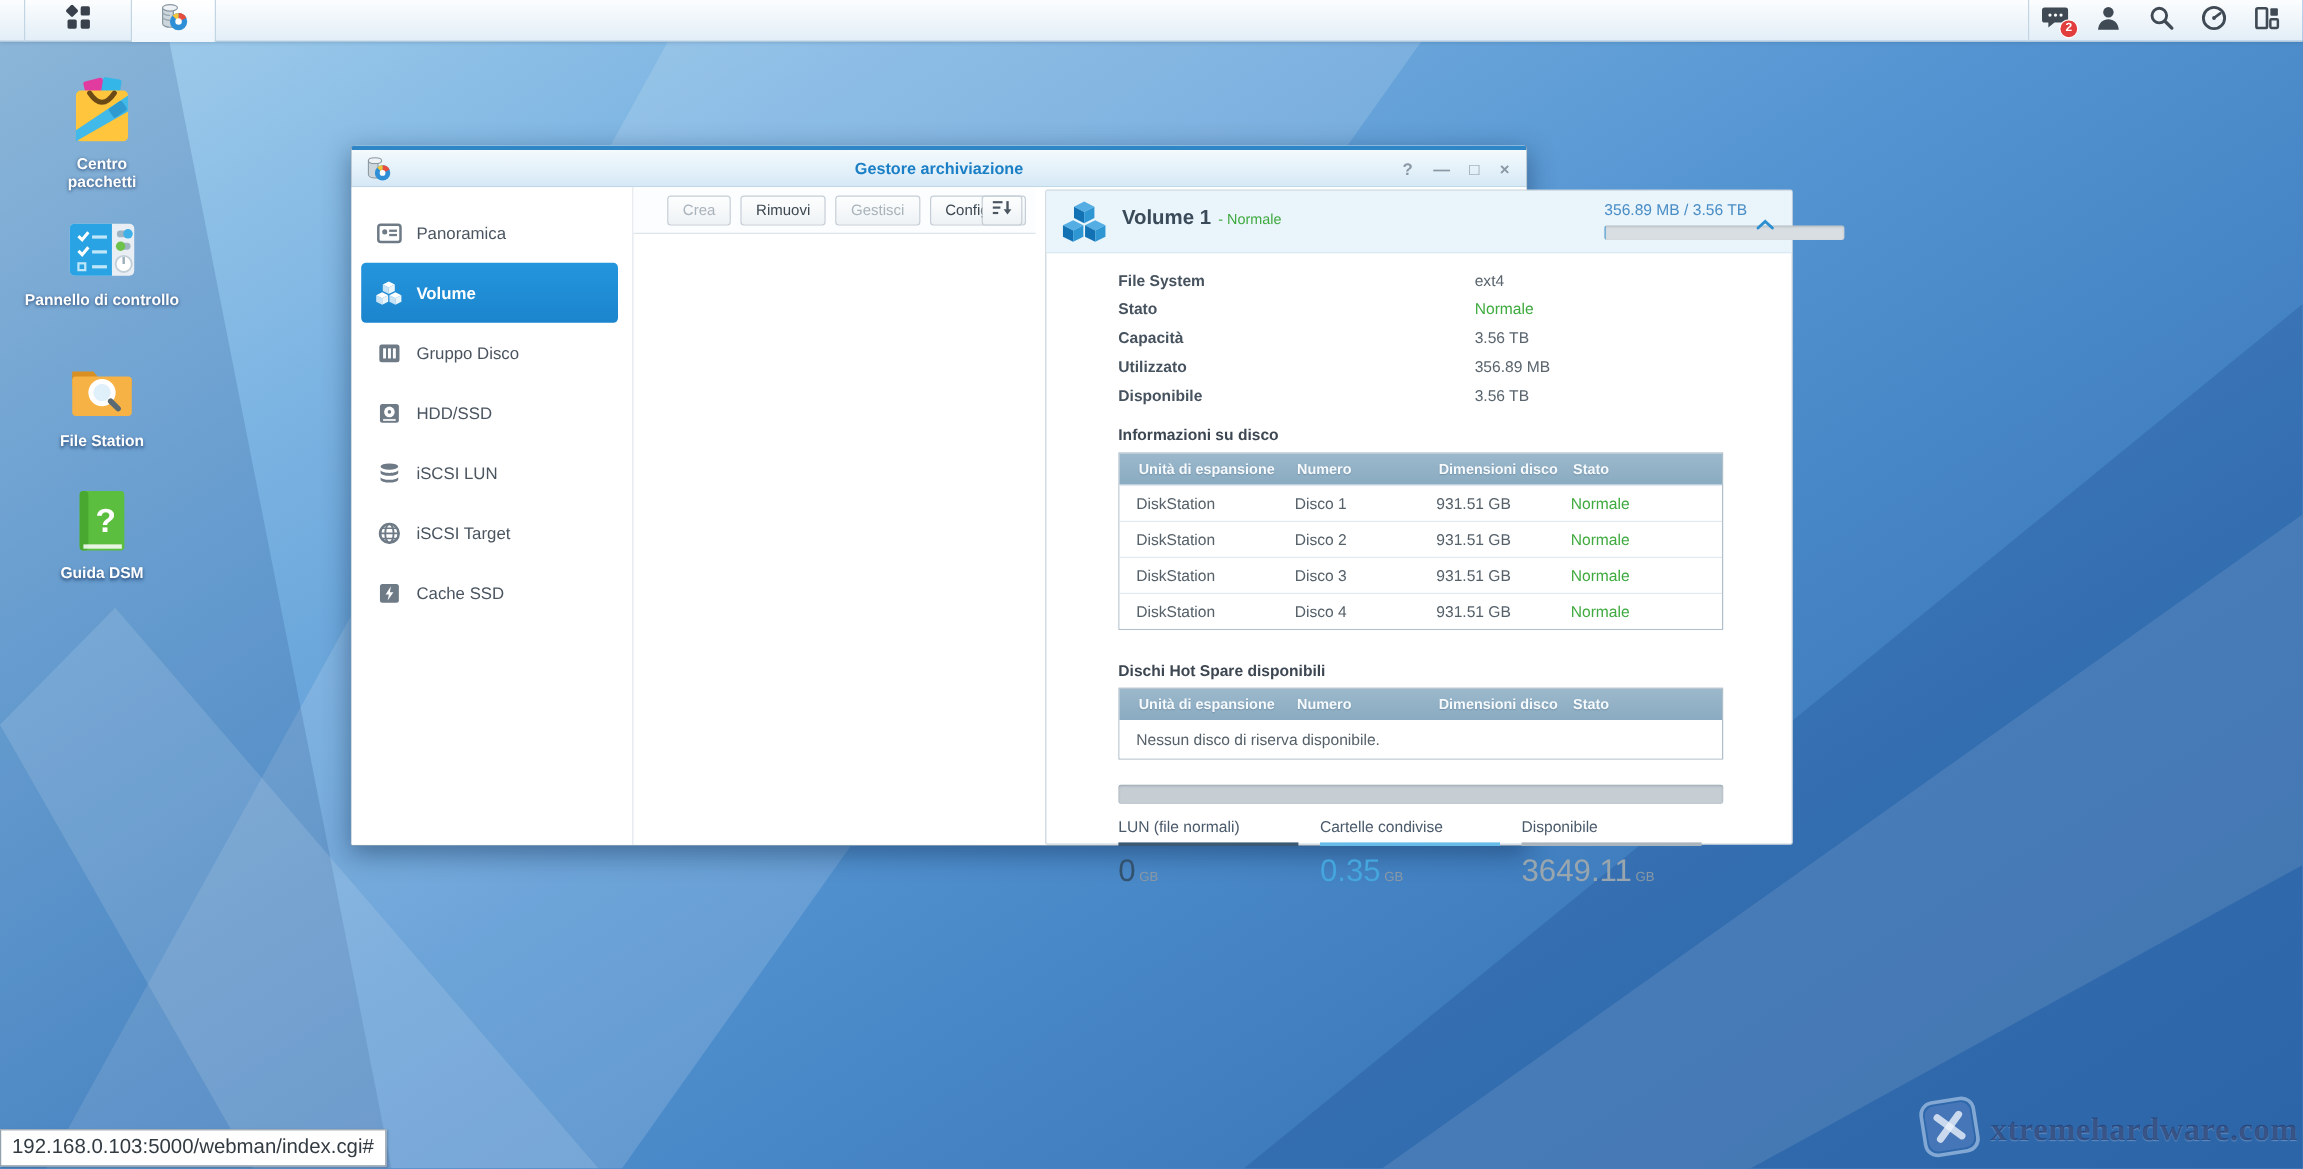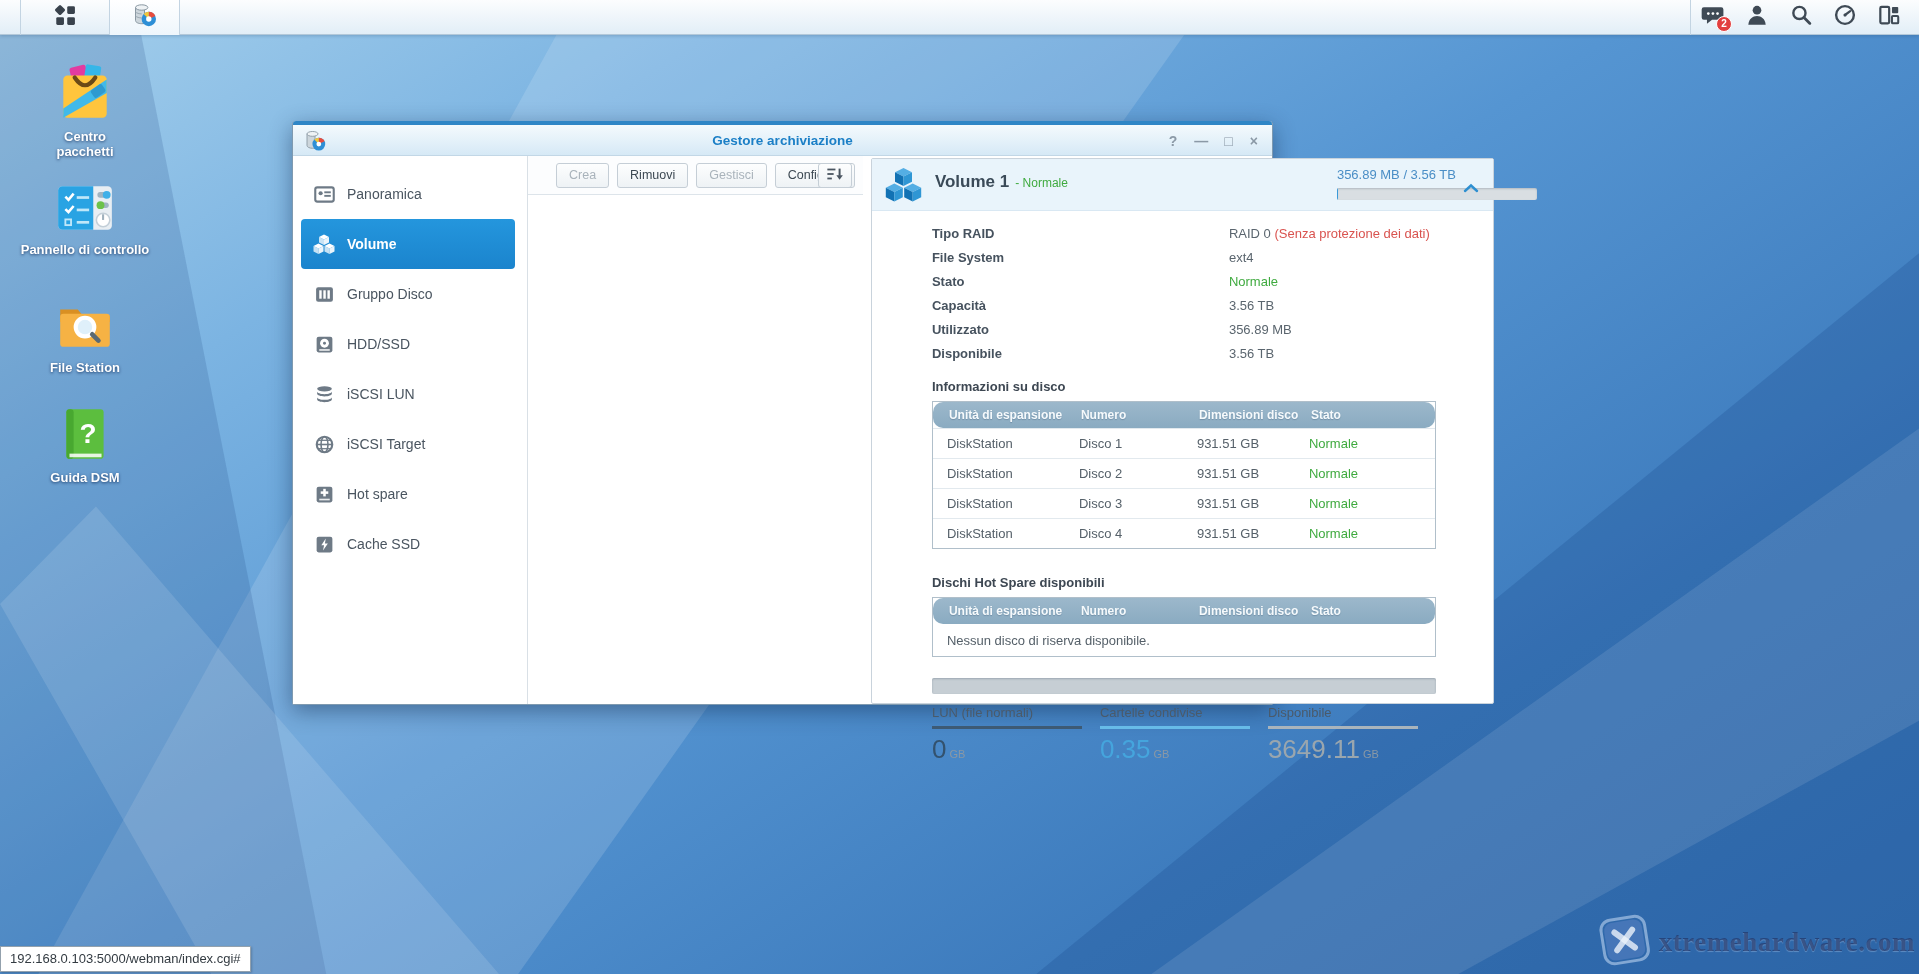--- a/index.html
+++ b/index.html
@@ -97,21 +97,21 @@
   .d-row { height:24px; display:flex; align-items:center; font-size:13px; }
   .d-lbl { width:297px; font-weight:bold; color:#46525e; }
   .d-val { color:#5a656e; }
   .d-val .red { color:#d9534f; }
   .d-val.green { color:#3faa3f; }
 
   .section-title { margin-top:14px; font-size:13px; font-weight:bold; color:#3d4752; }
 
   .dtable { margin-top:7px; border:1px solid #b0bfca; }
   .dt-head { display:grid; grid-template-columns:132px 118px 112px 1fr; height:26px;
-    background:linear-gradient(#9cb8cb,#8aabc1); align-items:center;border-radius:10px; }
+    background:linear-gradient(#9cb8cb,#8aabc1); align-items:center; }
   .dt-head .hc { font-size:12px; font-weight:bold; color:#f6fafc; padding-left:16px;
     text-shadow:0 1px 1px rgba(60,90,120,.35); white-space:nowrap; }
   .dt-row { display:grid; grid-template-columns:132px 118px 112px 1fr; height:30px;
     align-items:center; background:#fff; border-top:1px solid #e2e9ee; cursor:pointer; }
   .dt-row:first-of-type { border-top:none; }
   .dt-row .cc { font-size:13px; color:#556069; padding-left:14px; white-space:nowrap; }
   .dt-row .cc.green { color:#3faa3f; }
   .dt-empty { height:32px; display:flex; align-items:center; background:#fff;
     font-size:13px; color:#556069; padding-left:14px; }
 
@@ -126,21 +126,21 @@
   .stat-unit { font-size:11px; color:#8a98a5; margin-left:3px; }
   .stat.lun .stat-rule { background:#3d5a74; }
   .stat.lun .stat-val { color:#33526e; }
   .stat.shared .stat-rule { background:#67bbe8; }
   .stat.shared .stat-val { color:#45a5dd; }
   .stat.free .stat-rule { background:#a9b4bc; }
   .stat.free .stat-val { color:#9aa6ae; }
 
   
   .status-tip { position:absolute; left:0; bottom:2px; z-index:50; background:#fff;
-    border:1px solid #93a1ad; padding:4px 9px 5px; font-size:13px; color:#333b42;
+    border:1px solid #93a1ad; padding:4px 9px 5px; font-size:17px; color:#333b42;
     box-shadow:1px 1px 2px rgba(0,0,0,.2); white-space:nowrap; }
 
   
   .watermark { position:absolute; right:4px; bottom:5px; z-index:6; display:flex; align-items:center; gap:9px;font-family:Liberation Serif, serif; }
   .wm-logo { transform:rotate(-9deg); }
   .wm-text { font-size:27px; font-weight:bold; letter-spacing:.5px;
     color:rgba(28,38,85,.55); text-shadow:0 1px 1px rgba(170,200,235,.4); }
 </style>
 </head>
 <body>
@@ -387,31 +387,20 @@
             <circle cx="10" cy="10" r="7.4" fill="none" stroke="#6e7a86" stroke-width="2"></circle>
             <ellipse cx="10" cy="10" rx="3.3" ry="7.4" fill="none" stroke="#6e7a86" stroke-width="1.5"></ellipse>
             <line x1="2.6" y1="10" x2="17.4" y2="10" stroke="#6e7a86" stroke-width="1.5"></line>
             <line x1="3.8" y1="6" x2="16.2" y2="6" stroke="#6e7a86" stroke-width="1.2"></line>
             <line x1="3.8" y1="14" x2="16.2" y2="14" stroke="#6e7a86" stroke-width="1.2"></line>
           </svg>
         </span>
         <span class="s-lbl">iSCSI Target</span>
       </div>
 
-      <div class="side-item">
-        <span class="s-ico">
-          <svg width="21" height="21" viewBox="0 0 20 20">
-            <rect x="2.5" y="2.5" width="15" height="15" rx="2" fill="#6e7a86"></rect>
-            <rect x="8.8" y="4.6" width="2.4" height="7.2" fill="#fff"></rect>
-            <rect x="6.4" y="7" width="7.2" height="2.4" fill="#fff"></rect>
-            <rect x="5" y="14" width="10" height="1.6" fill="#fff" opacity=".85"></rect>
-          </svg>
-        </span>
-        <span class="s-lbl">Hot spare</span>
-      </div>
 
       <div class="side-item">
         <span class="s-ico">
           <svg width="21" height="21" viewBox="0 0 20 20">
             <rect x="2.5" y="2.5" width="15" height="15" rx="2" fill="#6e7a86"></rect>
             <polygon points="11.2,4.3 7,10.8 9.6,10.8 8.6,15.7 13.2,9 10.4,9" fill="#fff"></polygon>
           </svg>
         </span>
         <span class="s-lbl">Cache SSD</span>
       </div>
@@ -466,24 +455,20 @@
             <svg width="16" height="10" viewBox="0 0 16 10">
               <polyline points="2,8 8,2.5 14,8" stroke="#2e8fd0" stroke-width="2.4" fill="none" stroke-linecap="round"></polyline>
             </svg>
           </span>
         </div>
 
         <div class="card-body">
 
           <div class="details">
             <div class="d-row">
-              <span class="d-lbl">Tipo RAID</span>
-              <span class="d-val"><span>RAID 0 </span><span class="red">(Senza protezione dei dati)</span></span>
-            </div>
-            <div class="d-row">
               <span class="d-lbl">File System</span>
               <span class="d-val">ext4</span>
             </div>
             <div class="d-row">
               <span class="d-lbl">Stato</span>
               <span class="d-val green">Normale</span>
             </div>
             <div class="d-row">
               <span class="d-lbl">Capacità</span>
               <span class="d-val">3.56 TB</span>

